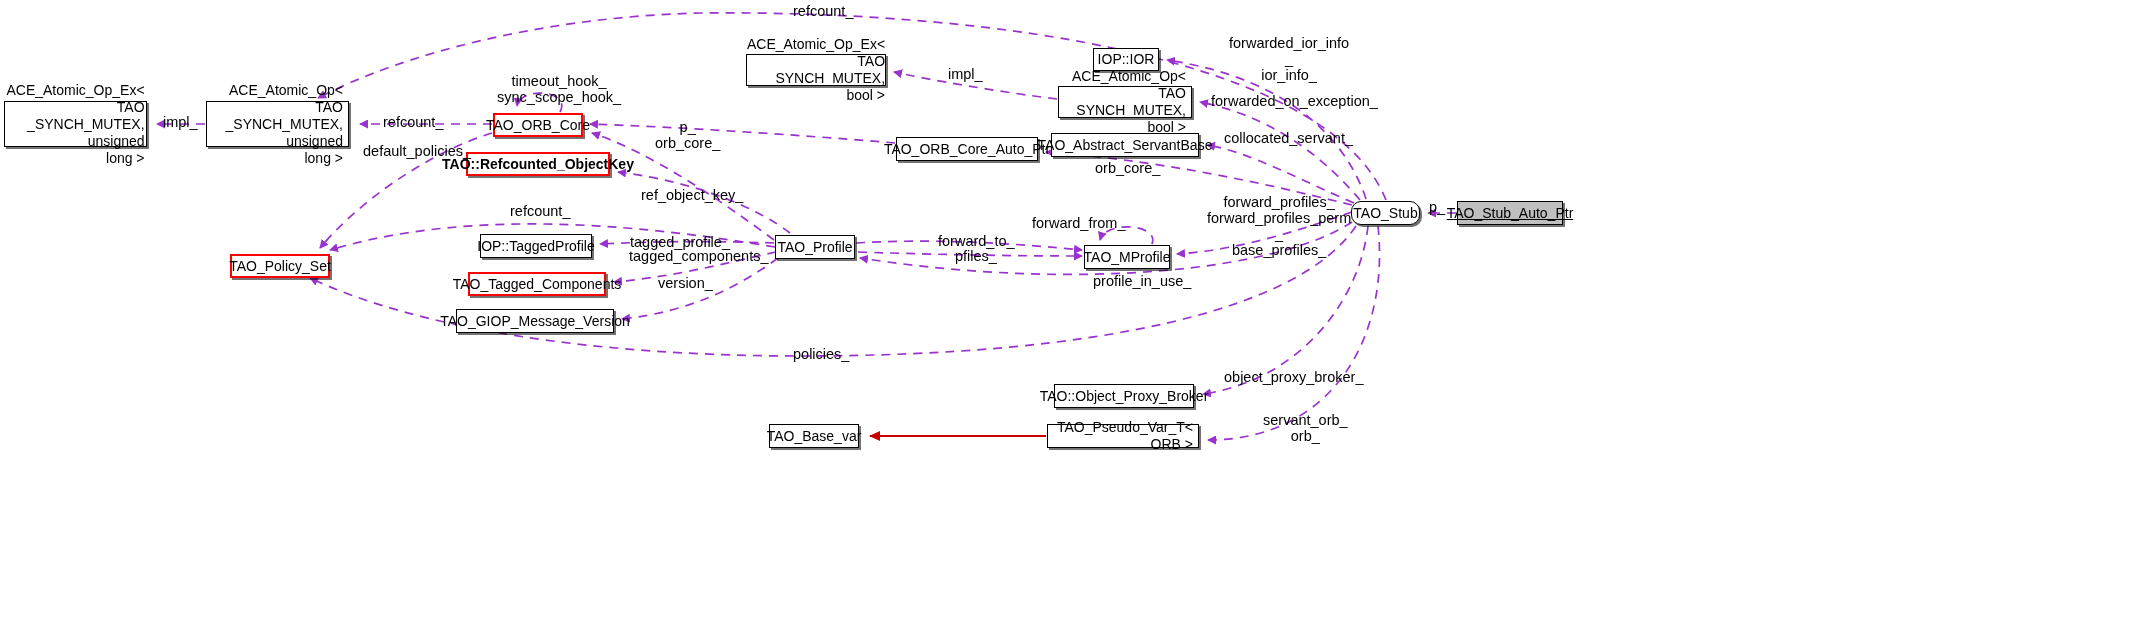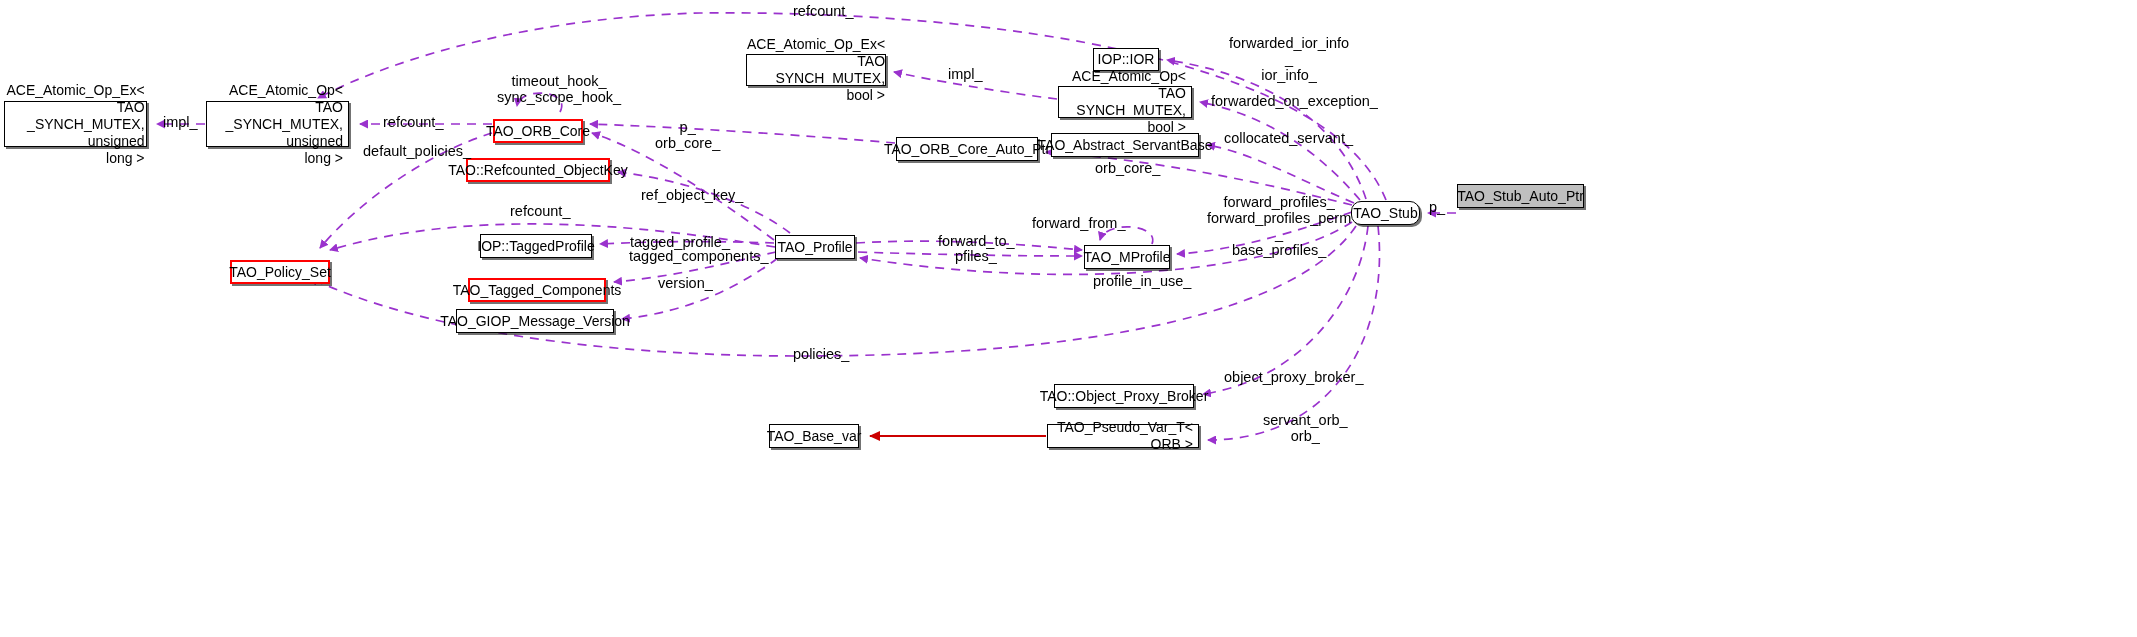--- a/index.html
+++ b/index.html
@@ -35,21 +35,20 @@
     justify-content: center;
     text-align: right;
     font-size: 14px;
     line-height: 17px;
     color: #000000;
     white-space: pre-line;
     padding: 2px 5px;
   }
   .node.red {
     border: 2px solid #ff0000;
-    margin-top: 6px;
   }
   .node.focus {
     background: #bfbfbf;
     border: 1px solid #000000;
   }
   .elabel {
     position: absolute;
     font-size: 14.5px;
     line-height: 16px;
     color: #000000;
@@ -135,39 +134,39 @@
     </g>
   </svg>
 
   <div class="node" style="left:4px;  top:101px; width:143px; height:46px;">ACE_Atomic_Op_Ex&lt; TAO
 _SYNCH_MUTEX, unsigned
 long &gt;</div>
   <div class="node" style="left:206px;top:101px; width:143px; height:46px;">ACE_Atomic_Op&lt; TAO
 _SYNCH_MUTEX, unsigned
 long &gt;</div>
   <div class="node red" style="left:493px;top:113px;width:90px;height:24px;">TAO_ORB_Core</div>
-  <div class="node red" style="left:466px;top:152px;width:144px;height:24px;">TAO::Refcounted_ObjectKey</div>
+  <div class="node red" style="left:466px;top:152px;width:144px;height:24px;font-weight:bold;">TAO::Refcounted_ObjectKey</div>
   <div class="node red" style="left:230px;top:254px;width:100px;height:24px;">TAO_Policy_Set</div>
   <div class="node" style="left:480px;top:234px;width:112px;height:24px;">IOP::TaggedProfile</div>
   <div class="node red" style="left:468px;top:272px;width:138px;height:24px;">TAO_Tagged_Components</div>
   <div class="node" style="left:456px;top:309px;width:158px;height:24px;">TAO_GIOP_Message_Version</div>
   <div class="node" style="left:775px;top:235px;width:80px;height:24px;">TAO_Profile</div>
   <div class="node" style="left:746px;top:54px; width:140px;height:32px;">ACE_Atomic_Op_Ex&lt; TAO
 _SYNCH_MUTEX, bool &gt;</div>
   <div class="node" style="left:896px;top:137px;width:142px;height:24px;">TAO_ORB_Core_Auto_Ptr</div>
   <div class="node" style="left:1051px;top:133px;width:148px;height:24px;">TAO_Abstract_ServantBase</div>
   <div class="node" style="left:1093px;top:48px; width:66px; height:23px;">IOP::IOR</div>
   <div class="node" style="left:1058px;top:86px; width:134px;height:32px;">ACE_Atomic_Op&lt; TAO
 _SYNCH_MUTEX, bool &gt;</div>
   <div class="node" style="left:1084px;top:245px;width:86px; height:24px;">TAO_MProfile</div>
   <div class="node" style="left:1054px;top:384px;width:140px;height:24px;">TAO::Object_Proxy_Broker</div>
   <div class="node" style="left:769px;top:424px;width:90px; height:24px;">TAO_Base_var</div>
   <div class="node" style="left:1047px;top:424px;width:152px;height:24px;">TAO_Pseudo_Var_T&lt; ORB &gt;</div>
   <div class="node" style="left:1351px;top:201px;width:69px; height:24px;border-radius:10px;">TAO_Stub</div>
-  <div class="node focus" style="left:1457px;top:184px;width:127px;height:24px;">TAO_Stub_Auto_Ptr</div>
+  <div class="node focus" style="left:1457px;top:201px;width:106px;height:24px;text-decoration:underline;">TAO_Stub_Auto_Ptr</div>
 
   <div class="elabel" style="left:793px; top:3px;">refcount_</div>
   <div class="elabel" style="left:163px; top:114px;">impl_</div>
   <div class="elabel" style="left:497px; top:73px;">timeout_hook_
 sync_scope_hook_</div>
   <div class="elabel" style="left:383px; top:114px;">refcount_</div>
   <div class="elabel" style="left:363px; top:143px;">default_policies_</div>
   <div class="elabel" style="left:655px; top:119px;">p_
 orb_core_</div>
   <div class="elabel" style="left:641px; top:166px;margin-top:21px;">ref_object_key_</div>

